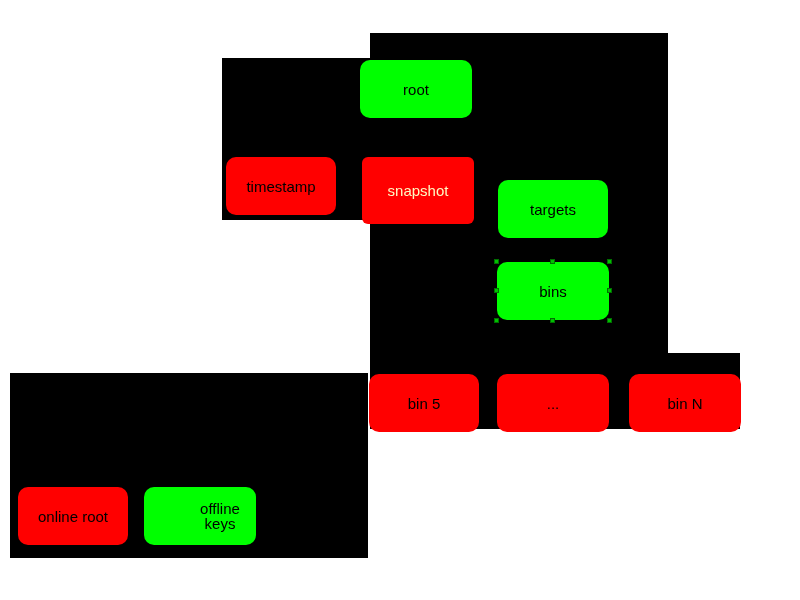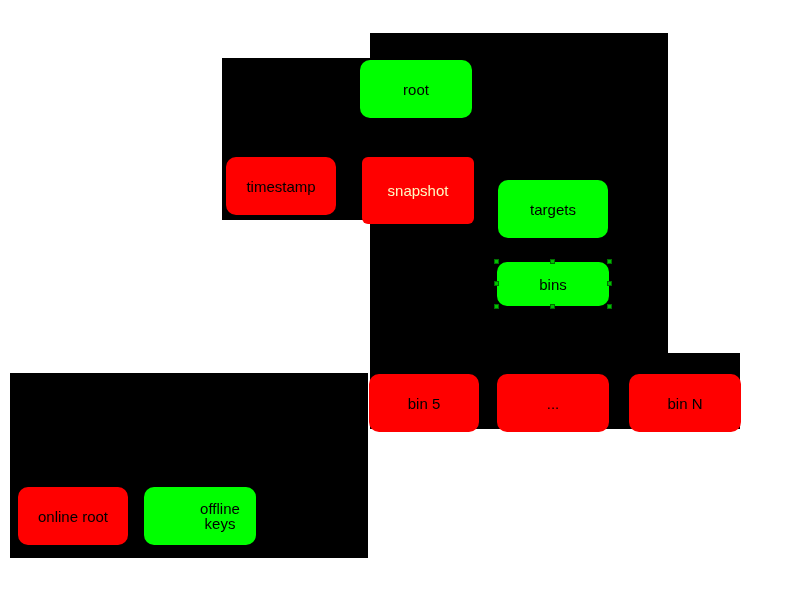--- a/index.html
+++ b/index.html
@@ -74,21 +74,21 @@
       </div>
       <div class="node node-red" style="left: 226px; top: 157px; width: 110px; height: 58px; background: rgb(255, 0, 0); color: rgb(0, 0, 0);">
         <span class="node-label">timestamp</span>
       </div>
       <div class="node node-red" style="left: 362px; top: 157px; width: 112px; height: 67px; background: rgb(255, 0, 0); color: #fef9c3; border-radius: 6px;">
         <span class="node-label">snapshot</span>
       </div>
       <div class="node node-green" style="left: 498px; top: 157px; width: 110px; height: 58px; background: rgb(0, 255, 0); color: rgb(0, 0, 0); margin-top: 23px;">
         <span class="node-label">targets</span>
       </div>
-      <div class="node node-green selected" style="left: 497px; top: 262px; width: 112px; height: 44px; background: rgb(0, 255, 0); color: rgb(0, 0, 0);">
+      <div class="node node-green selected" style="left: 497px; top: 262px; width: 112px; height: 58px; background: rgb(0, 255, 0); color: rgb(0, 0, 0);">
         <span class="node-label">bins</span>
         <span class="handle tl" style="background: rgb(0, 192, 0);"></span>
         <span class="handle tm" style="background: rgb(0, 192, 0);"></span>
         <span class="handle tr" style="background: rgb(0, 192, 0);"></span>
         <span class="handle lm" style="background: rgb(0, 192, 0);"></span>
         <span class="handle rm" style="background: rgb(0, 192, 0);"></span>
         <span class="handle bl" style="background: rgb(0, 192, 0);"></span>
         <span class="handle bm" style="background: rgb(0, 192, 0);"></span>
         <span class="handle br" style="background: rgb(0, 192, 0);"></span>
       </div>

